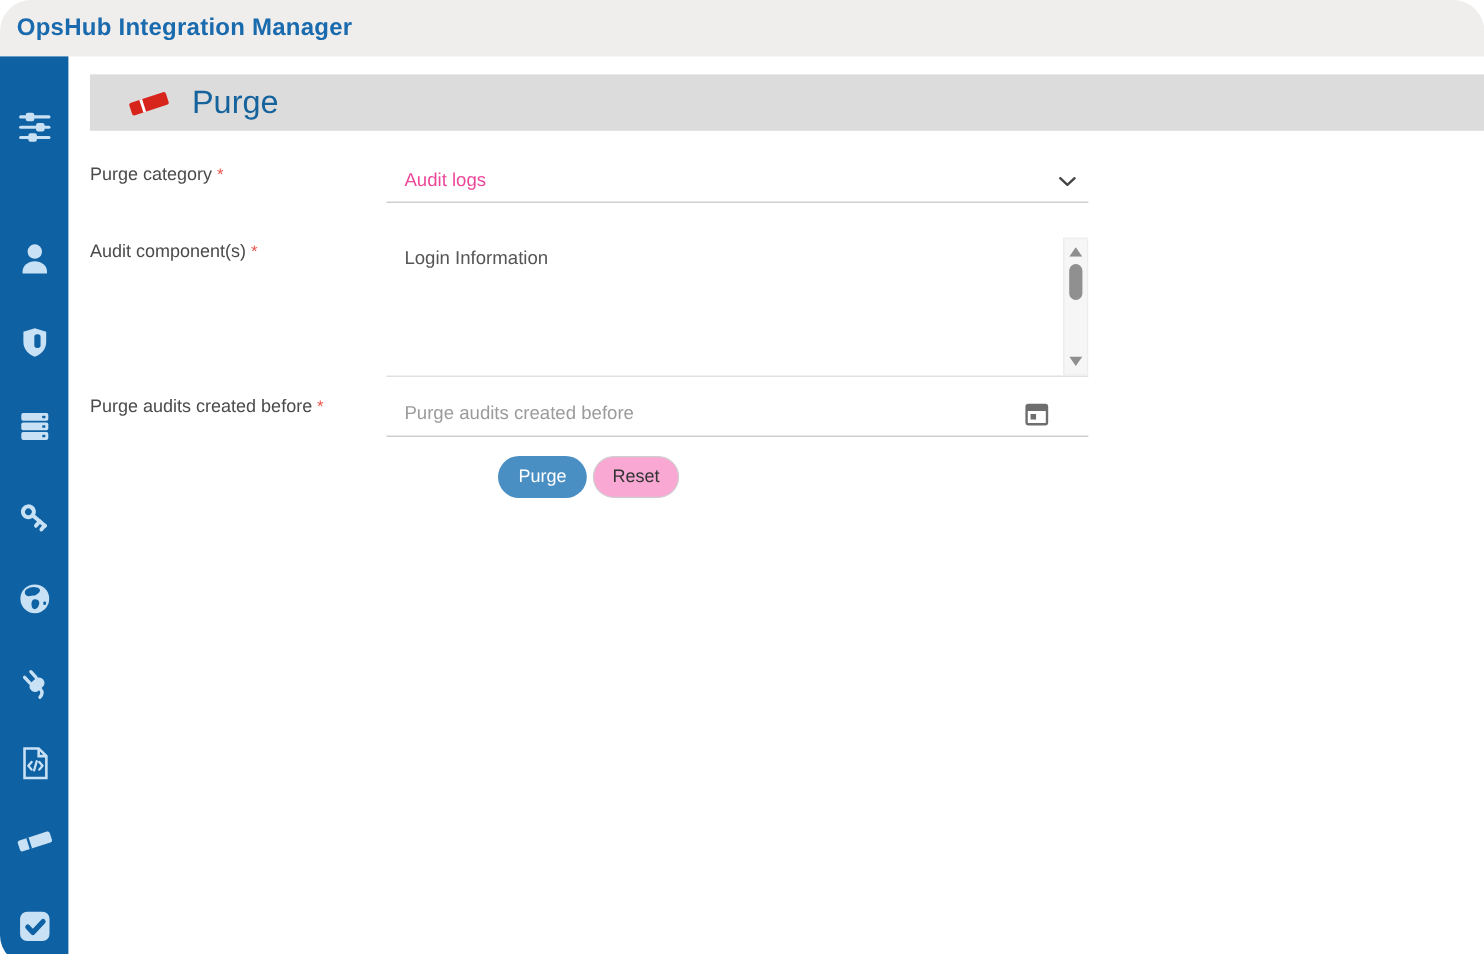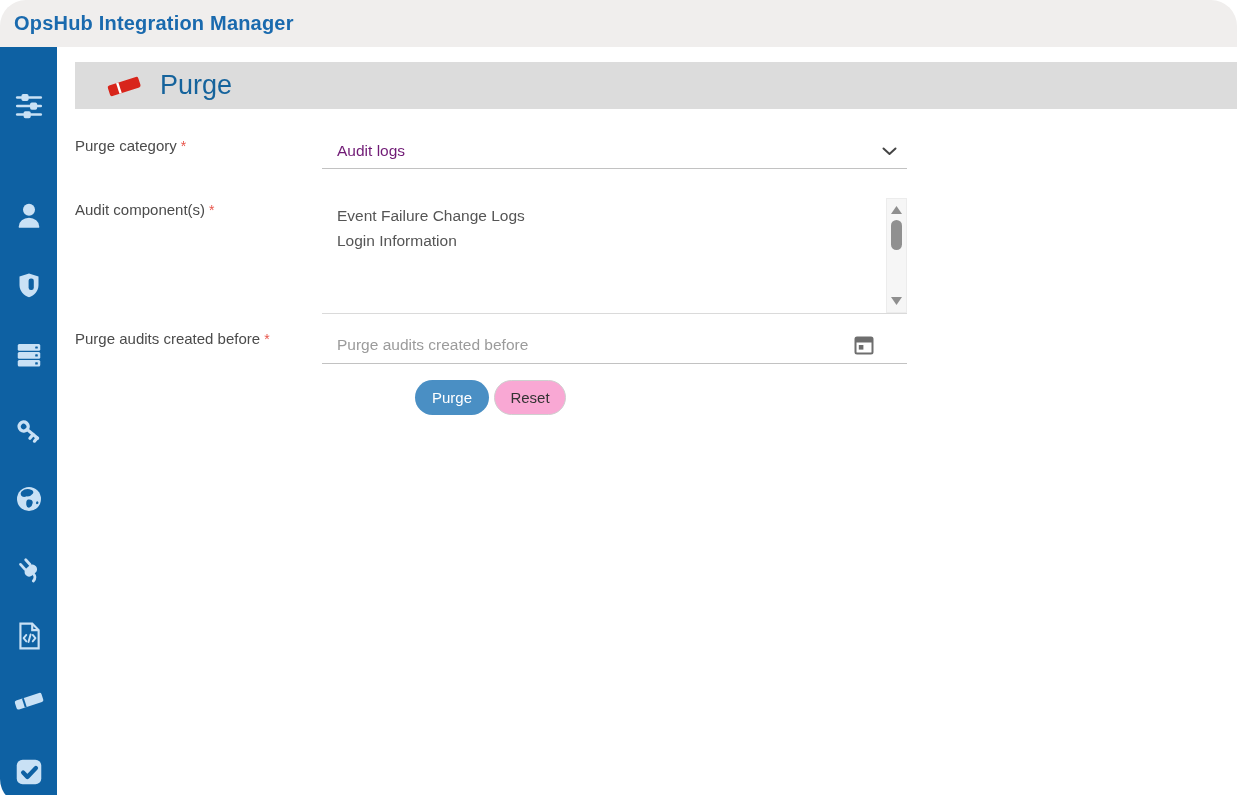--- a/index.html
+++ b/index.html
@@ -22,21 +22,21 @@
               display:flex; align-items:center; }
   .titlebar .eraser { margin-left:29px; }
   .page-title { margin-left:16px; font-size:27px; color:var(--page_title_text,#15639C); }
 
   
   .field-label { position:absolute; left:75px; font-size:15px; color:#4B4B4B; }
   .req { color:var(--required_red,#E8544A); margin-left:4px; font-size:14px; }
 
   .select-field { position:absolute; left:322px; top:134px; width:585px; height:35px;
                   border-bottom:1px solid #C2C2C2; display:flex; align-items:center;
-                  padding:0 10px 0 15px; font-size:15.5px; color:#701a75; cursor:pointer; }
+                  padding:0 10px 0 15px; font-size:15.5px; color:#ec4899; cursor:pointer; }
   .select-field .chev { margin-left:auto; display:flex; align-items:center; }
 
   .listbox { position:absolute; left:322px; top:198px; width:585px; height:116px;
              border-bottom:1px solid #DADADA; overflow:hidden; }
   .list-inner { padding:5px 40px 0 15px; font-size:15.5px; color:#555; }
   .list-item { height:25px; line-height:25px; white-space:nowrap; cursor:pointer; }
 
   .scrollbar { position:absolute; right:0; top:0; width:21px; height:115px;
                background:#F6F6F6; border:1px solid #ECECEC; }
   .sb-btn { position:absolute; left:0; width:19px; height:14px; display:flex; align-items:center; justify-content:center; cursor:pointer; }
@@ -183,21 +183,20 @@
         <polyline points="1.5,1.5 7.5,7 13.5,1.5" fill="none" stroke="#444444" stroke-width="2" stroke-linecap="round" stroke-linejoin="round"></polyline>
       </svg>
     </span>
   </div>
 
   <div class="field-label" style="top:201px">
     <span>Audit component(s)</span><span class="req">*</span>
   </div>
   <div class="listbox">
     <div class="list-inner">
-      <div class="list-item">Event Failure Change Logs</div>
       <div class="list-item">Login Information</div>
     </div>
     <div class="scrollbar">
       <div class="sb-btn sb-up">
         <svg width="11" height="8" viewBox="0 0 11 8">
           <polygon points="0,8 5.5,0 11,8" fill="#8F8F8F"></polygon>
         </svg>
       </div>
       <div class="sb-thumb"></div>
       <div class="sb-btn sb-down">

